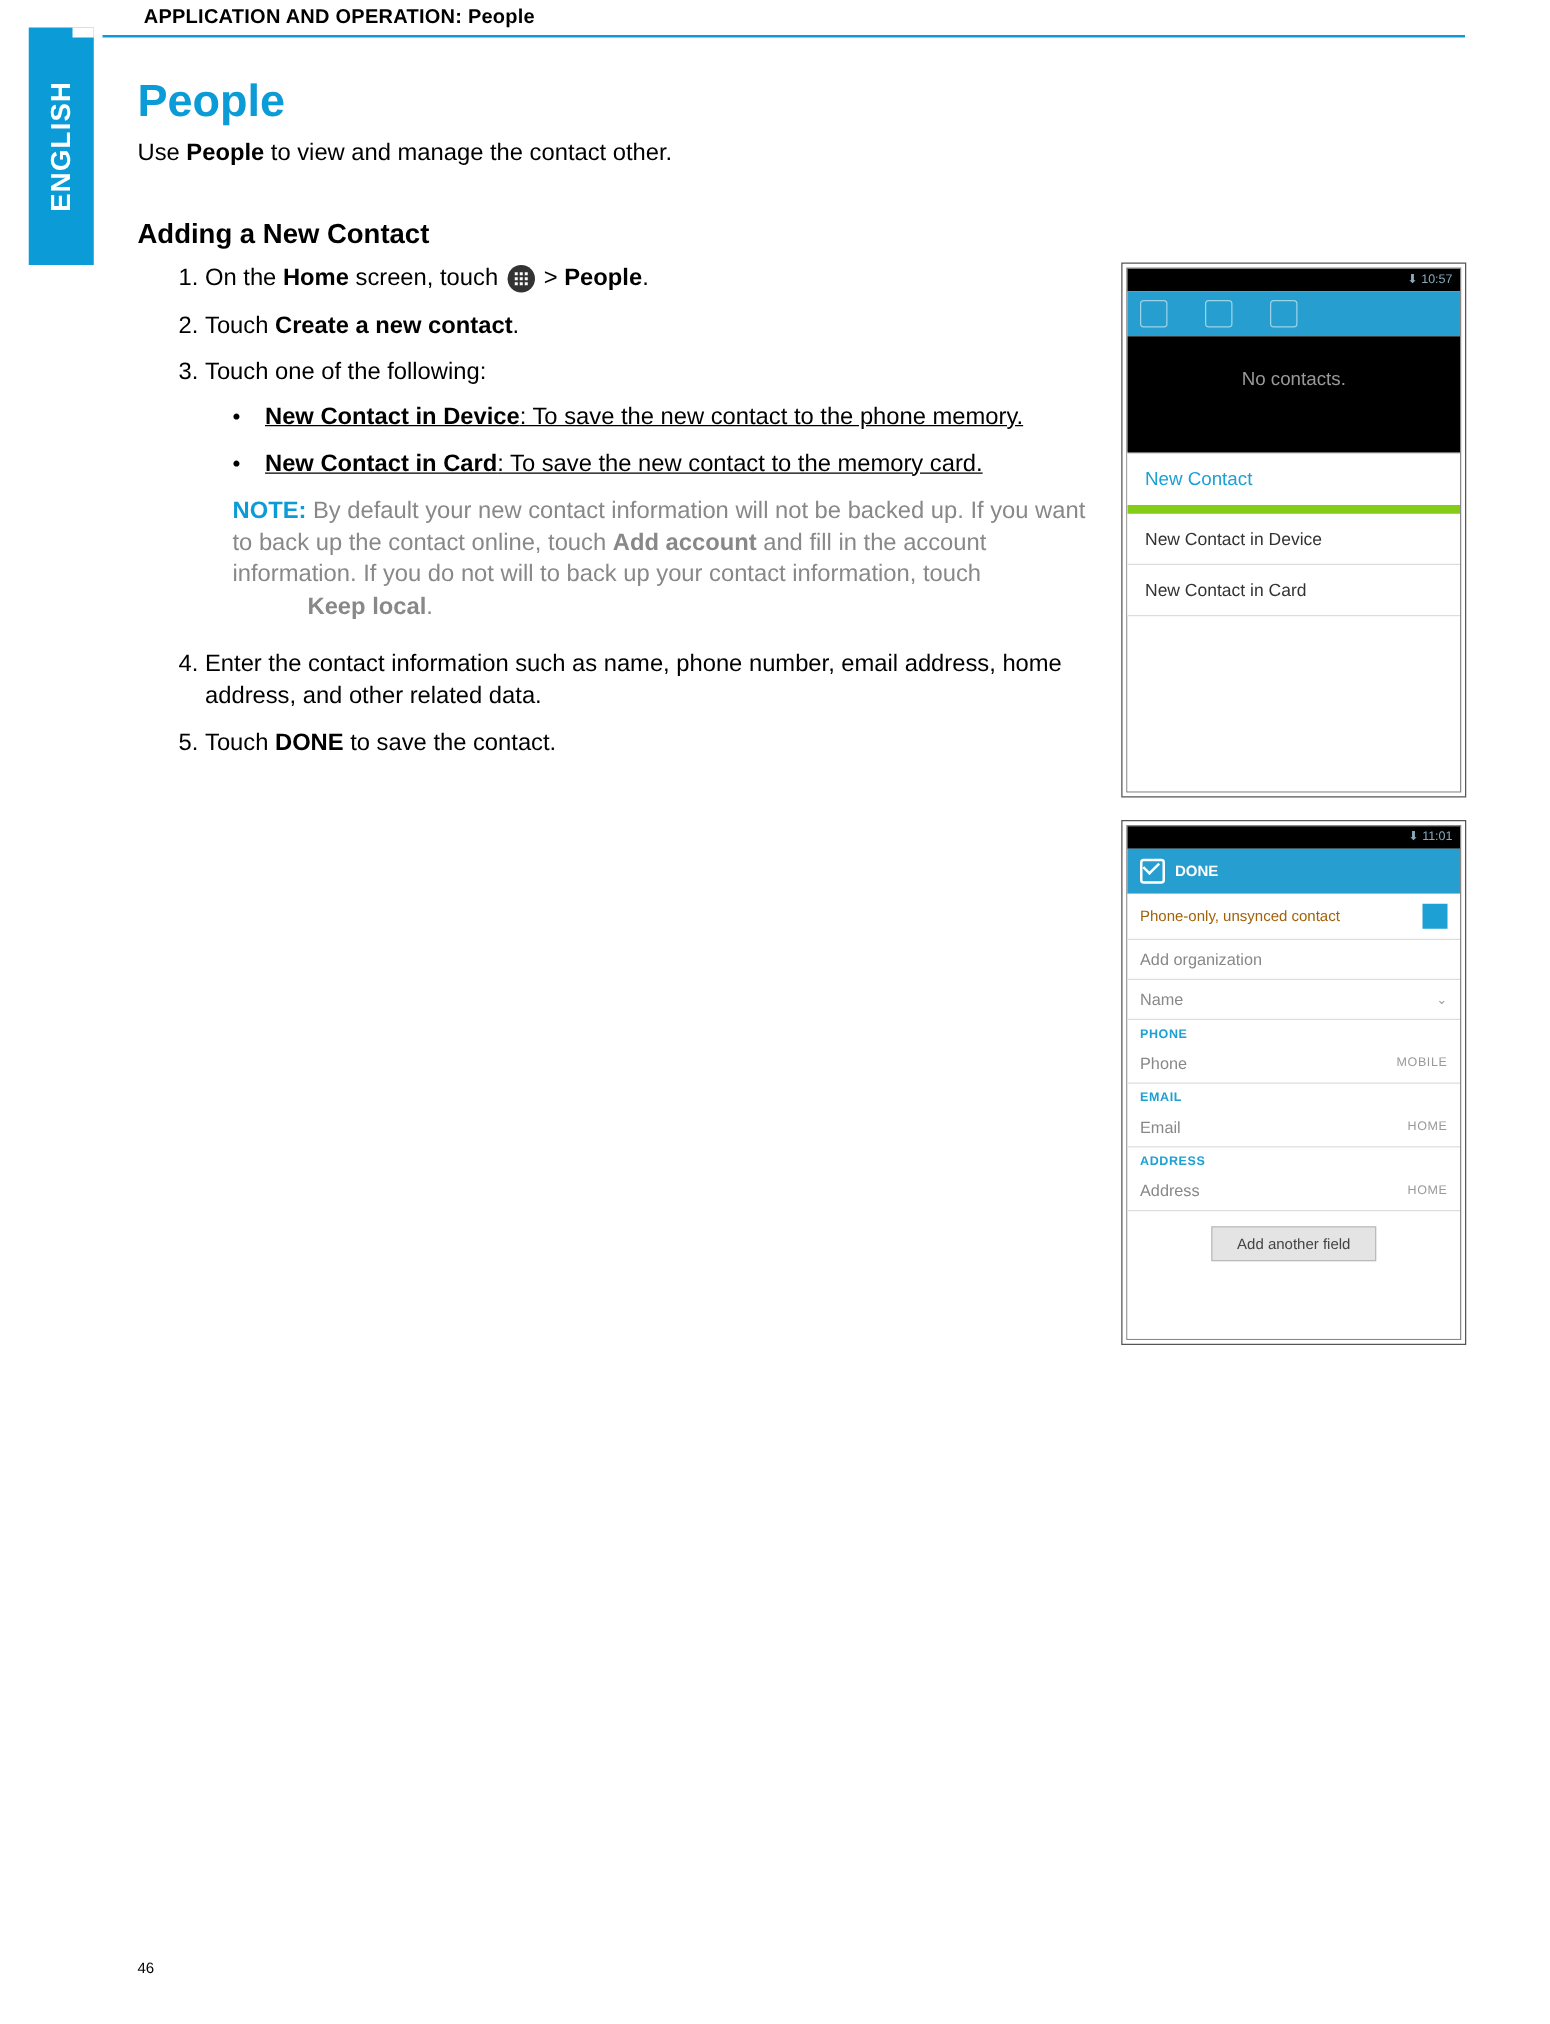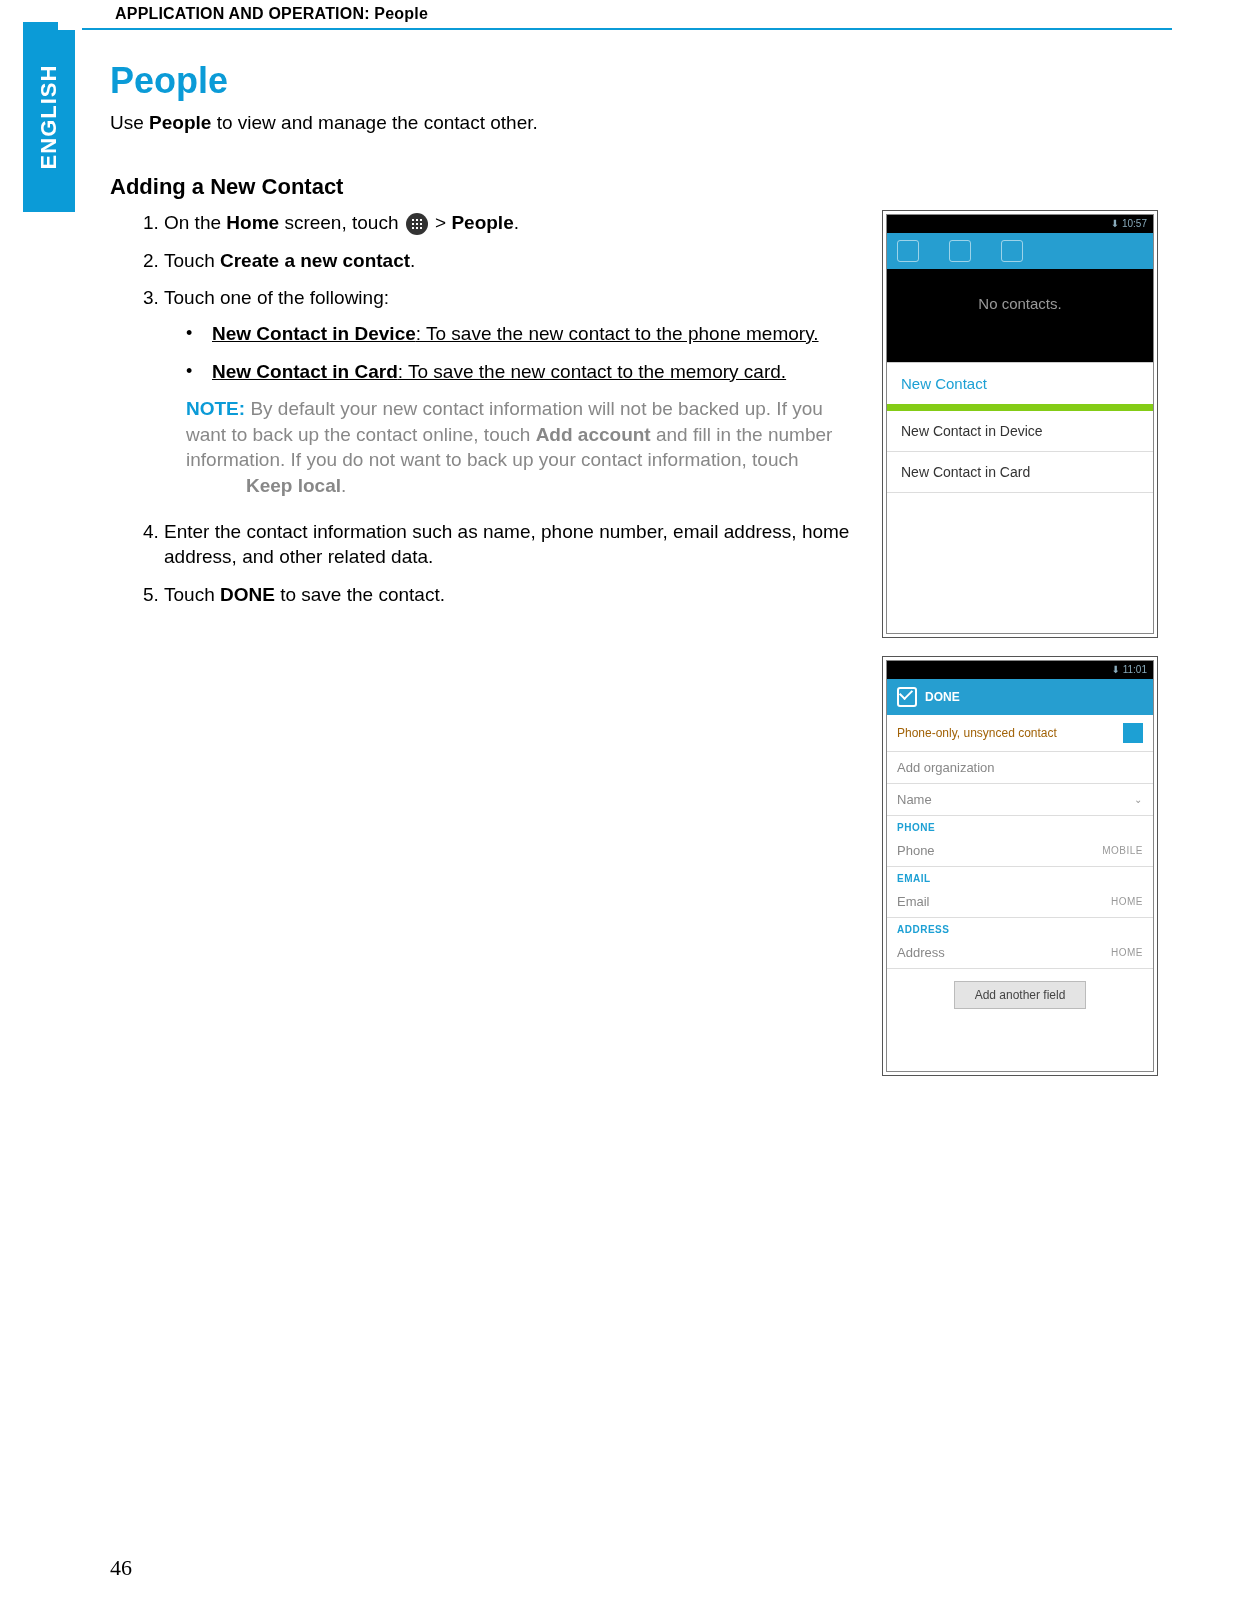--- a/index.html
+++ b/index.html
@@ -56,21 +56,21 @@
     position: absolute;
     left: 35px;
     top: 0;
     width: 17px;
     height: 8px;
     background: #fff;
   }
   .content {
     position: absolute;
     left: 110px;
-    right: 82px;
+    right: 67px;
     top: 60px;
   }
   h1.title {
     color: #0b9bd7;
     font-size: 36px;
     margin: 0 0 10px 0;
     font-weight: bold;
   }
   .intro {
     font-size: 19px;
@@ -294,22 +294,21 @@
     text-align: center;
     font-size: 12px;
     color: #444;
     background: #e4e4e4;
     border: 1px solid #bbb;
   }
   .page-number {
     position: absolute;
     left: 110px;
     bottom: 38px;
-    font-size: 22px;
-    font-family: Liberation Serif, serif;
+    font-size: 12px;
   }
   b { font-weight: bold; }
 </style>
 </head>
 <body>
 
 <div class="page">
   <div class="header-strip">APPLICATION AND OPERATION: People</div>
   <div class="top-rule"></div>
 
@@ -339,21 +338,21 @@
             <span>Touch one of the following:</span>
             <ul class="sub">
               <li>
                 <b>New Contact in Device</b><span>: To save the new contact to the phone memory.</span>
               </li>
               <li>
                 <b>New Contact in Card</b><span>: To save the new contact to the memory card.</span>
               </li>
             </ul>
             <div class="note">
-              <span class="note-label">NOTE:</span><span class="note-body"><span> By default your new contact information will not be backed up. If you want to back up the contact online, touch </span><b>Add account</b><span> and fill in the number information. If you do not want to back up your contact information, touch </span></span>
+              <span class="note-label">NOTE:</span><span class="note-body"><span> By default your new contact information will not be backed up. If you want to back up the contact online, touch </span><b>Add account</b><span> and fill in the account information. If you do not will to back up your contact information, touch </span></span>
               <span class="note-indent"><b>Keep local</b><span>.</span></span>
             </div>
           </li>
           <li style="margin-top:20px;">Enter the contact information such as name, phone number, email address, home address, and other related data.</li>
           <li>
             <span>Touch </span><b>DONE</b><span> to save the contact.</span>
           </li>
         </ol>
       </div>
 

